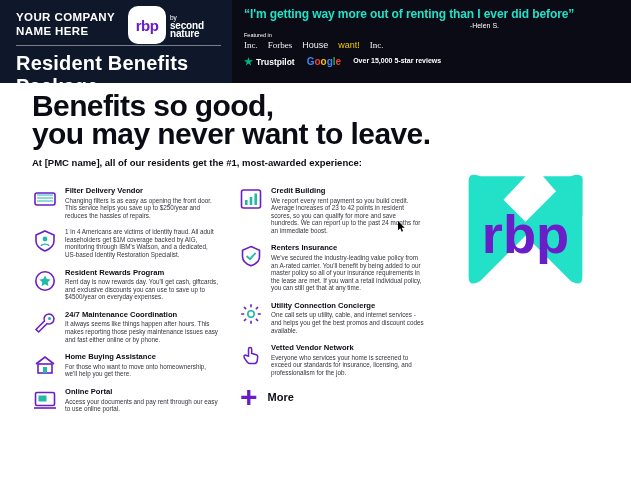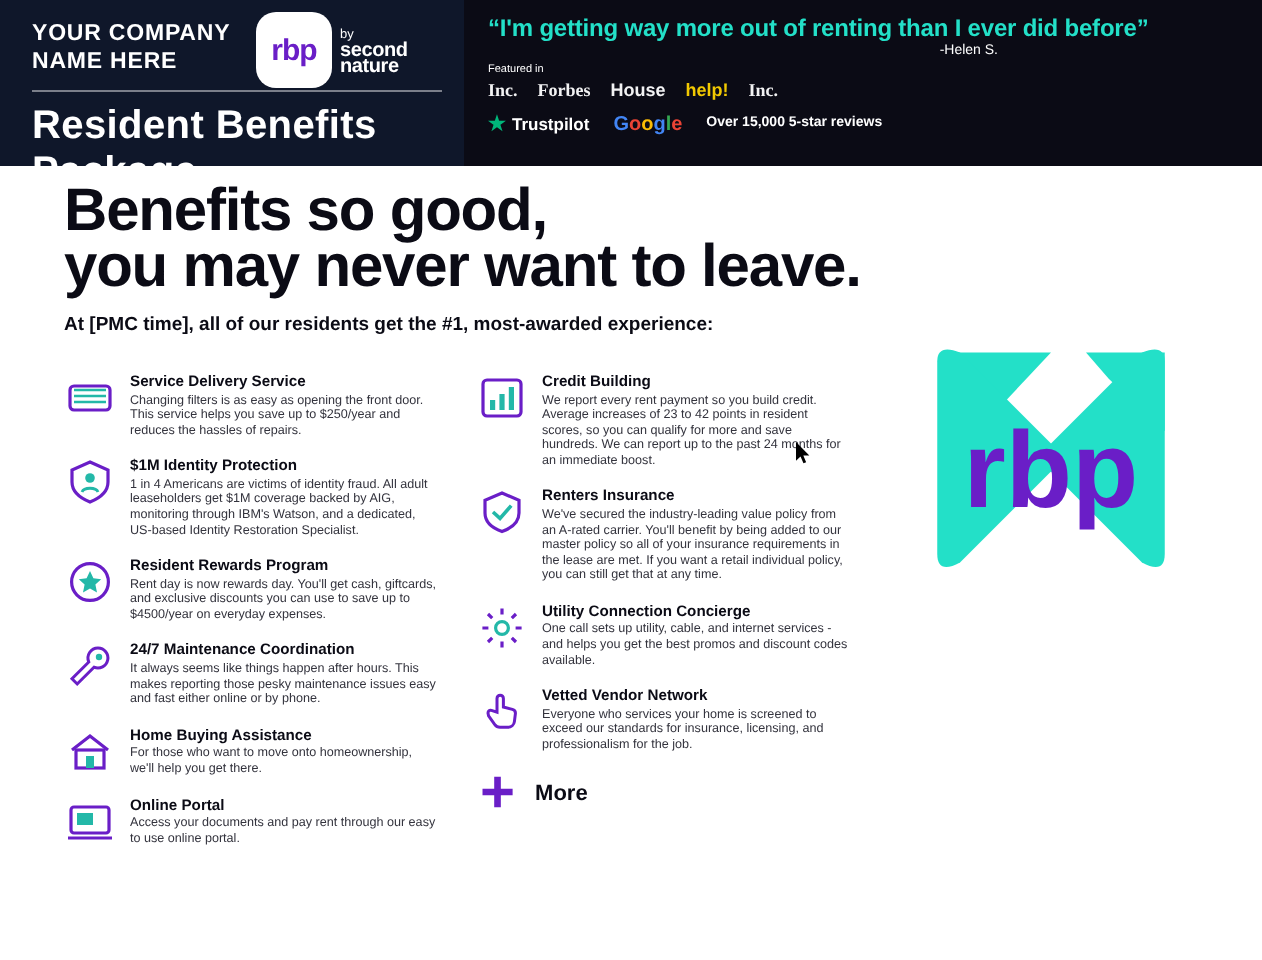--- a/index.html
+++ b/index.html
@@ -105,21 +105,21 @@
     margin-bottom: 2px;
   }
   .press-row {
     display: flex;
     align-items: center;
     gap: 10px;
   }
   .press-row span {
     color: #ffffff;
     font-size: 9px;
-    font-weight: bold;
+    font-weight: normal;
     font-family: "Liberation Serif", serif;
     opacity: 0.95;
   }
   .press-row span.sans { font-family: "Liberation Sans", sans-serif; }
   .press-row span.yellow { color: #ffd400; }
   .rating-row {
     display: flex;
     align-items: center;
     gap: 12px;
     margin-top: 6px;
@@ -255,42 +255,42 @@
     </div>
 
     <div class="header-right">
       <div class="quote">“I'm getting way more out of renting than I ever did before”</div>
       <div class="quote-attr">-Helen S.</div>
       <div class="featured-label">Featured in</div>
       <div class="press-row">
         <span>Inc.</span>
         <span>Forbes</span>
         <span class="sans">Housе</span>
-        <span class="sans yellow">help!</span>
+        <span class="sans yellow">want!</span>
         <span>Inc.</span>
       </div>
       <div class="rating-row">
         <div class="trustpilot">
           <span class="tp-star">★</span>
           <span>Trustpilot</span>
         </div>
         <div class="google-logo">
           <span class="g1">G</span><span class="g2">o</span><span class="g3">o</span><span class="g4">g</span><span class="g5">l</span><span class="g6">e</span>
         </div>
         <div class="reviews-count">Over 15,000
 5-star reviews</div>
       </div>
     </div>
   </div>
 
   <div class="headline">
     <div>Benefits so good,</div>
     <div>you may never want to leave.</div>
   </div>
-  <div class="subhead">At [PMC time], all of our residents get the #1, most-awarded experience:</div>
+  <div class="subhead">At [PMC name], all of our residents get the #1, most-awarded experience:</div>
 
   <div class="big-logo">
     <svg viewBox="0 0 200 200" width="175" height="175" aria-hidden="true">
       <path d="M40 30 L100 30 L70 62 L40 62 Z" fill="#23e0c8"></path>
       <path d="M120 30 L165 30 L165 75 L133 45 Z" fill="#23e0c8"></path>
       <path d="M40 90 L72 90 L40 122 Z" fill="#23e0c8"></path>
       <path d="M35 35 Q35 25 48 30 L100 82 Q108 90 100 98 L48 150 Q35 157 35 145 Z" fill="#23e0c8"></path>
       <path d="M165 35 Q165 25 152 30 L100 82 Q92 90 100 98 L152 150 Q165 157 165 145 Z" fill="#23e0c8"></path>
       <text x="100" y="118" text-anchor="middle" font-family="Liberation Sans, sans-serif" font-size="62" font-weight="bold" fill="#6a1ec7">rbp</text>
     </svg>
@@ -299,35 +299,34 @@
   <div class="col col-left">
 
     <div class="benefit">
       <div class="benefit-icon">
         <svg viewBox="0 0 24 24" width="24" height="24">
             <rect x="2" y="6" width="20" height="12" rx="2" fill="none" stroke="#6a1ec7" stroke-width="1.6"></rect>
             <path d="M4 8h16M4 11h16M4 14h16" stroke="#23b8a8" stroke-width="1.2"></path>
           </svg>
       </div>
       <div class="benefit-body">
-        <div class="benefit-title">Service Delivery Service</div>
+        <div class="benefit-title">Filter Delivery Vendor</div>
         <div class="benefit-desc">Changing filters is as easy as opening the front door. This service helps you save up to $250/year and reduces the hassles of repairs.</div>
       </div>
     </div>
 
     <div class="benefit">
       <div class="benefit-icon">
         <svg viewBox="0 0 24 24" width="24" height="24">
             <path d="M12 2 L21 6 v6 c0 5-4 8-9 10 -5-2-9-5-9-10 V6 Z" fill="none" stroke="#6a1ec7" stroke-width="1.6"></path>
             <circle cx="12" cy="10" r="2.4" fill="#23b8a8"></circle>
             <path d="M8 17c1-2.5 7-2.5 8 0" stroke="#23b8a8" stroke-width="1.4" fill="none"></path>
           </svg>
       </div>
       <div class="benefit-body">
-        <div class="benefit-title">$1M Identity Protection</div>
         <div class="benefit-desc">1 in 4 Americans are victims of identity fraud. All adult leaseholders get $1M coverage backed by AIG, monitoring through IBM's Watson, and a dedicated, US-based Identity Restoration Specialist.</div>
       </div>
     </div>
 
     <div class="benefit">
       <div class="benefit-icon">
         <svg viewBox="0 0 24 24" width="24" height="24">
             <circle cx="12" cy="12" r="9.2" fill="none" stroke="#6a1ec7" stroke-width="1.6"></circle>
             <path d="M12 6.5 l1.7 3.6 3.9.5 -2.9 2.7 .8 3.9 -3.5-1.9 -3.5 1.9 .8-3.9 -2.9-2.7 3.9-.5 Z" fill="#23b8a8"></path>
           </svg>

